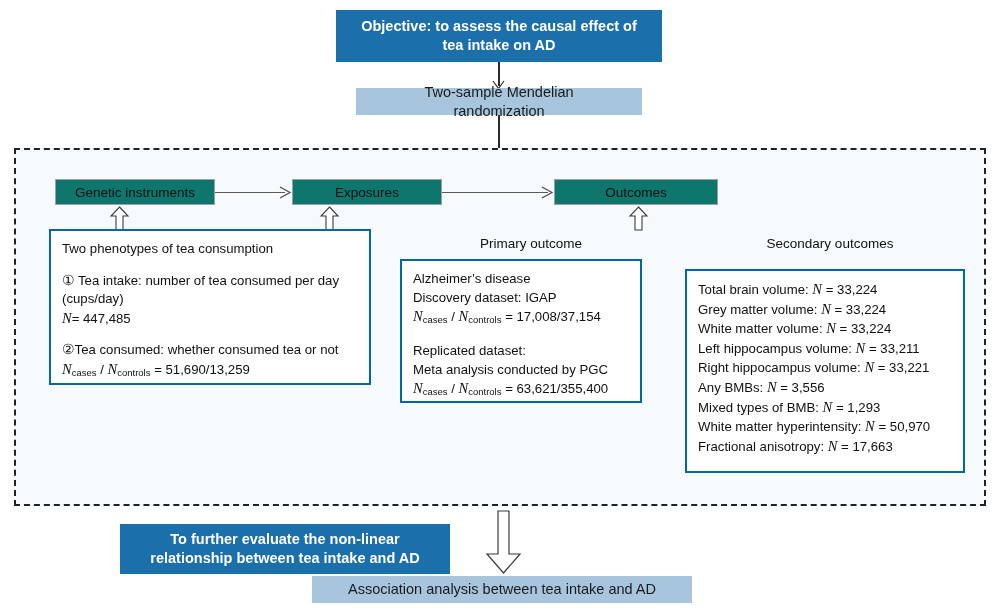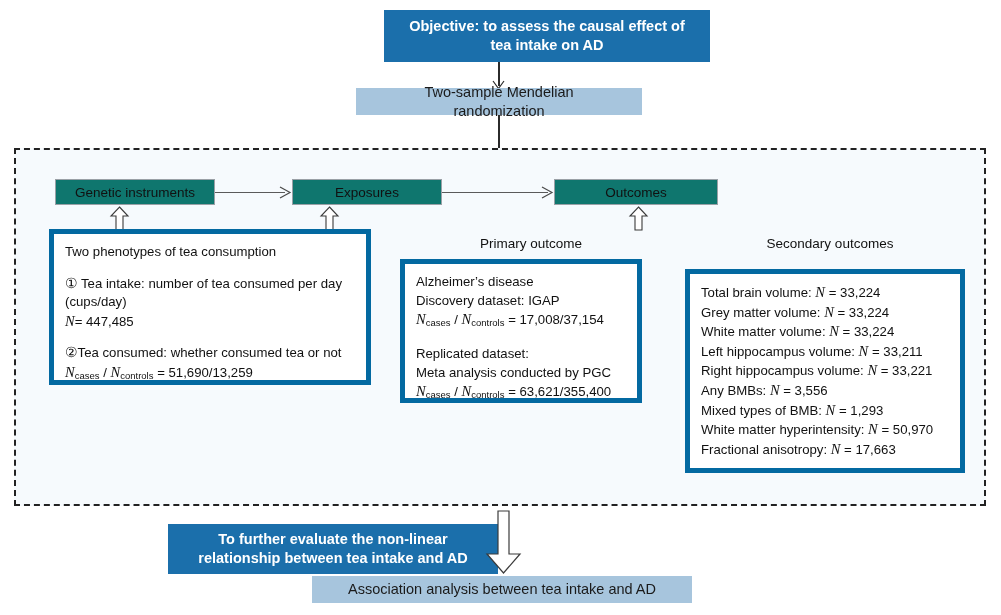--- a/index.html
+++ b/index.html
@@ -26,21 +26,20 @@
     background: #1b6fab;
     color: #ffffff;
     font-weight: bold;
     font-size: 14.5px;
     line-height: 19px;
     text-align: center;
     display: flex;
     align-items: center;
     justify-content: center;
     padding: 0 8px;
-    margin-left: 48px;
   }
   .banner-light {
     background: #a7c5dd;
     color: #1a1a1a;
     font-size: 14.5px;
     line-height: 19px;
     text-align: center;
     display: flex;
     align-items: center;
     justify-content: center;
@@ -60,21 +59,21 @@
     display: flex;
     align-items: center;
     justify-content: center;
     font-size: 13.5px;
     color: #111111;
   }
 
   
   .detail-box {
     background: #ffffff;
-    border: 5px solid #0369a1;
+    border: 2px solid #0369a1;
     padding: 9px 11px;
     font-size: 13.2px;
     line-height: 18.6px;
     color: #111111;
   }
   .detail-box .gap { height: 12px; }
   .detail-box div.line { white-space: nowrap; }
   .detail-box div.wrapline { white-space: normal; }
 
   .col-title {

